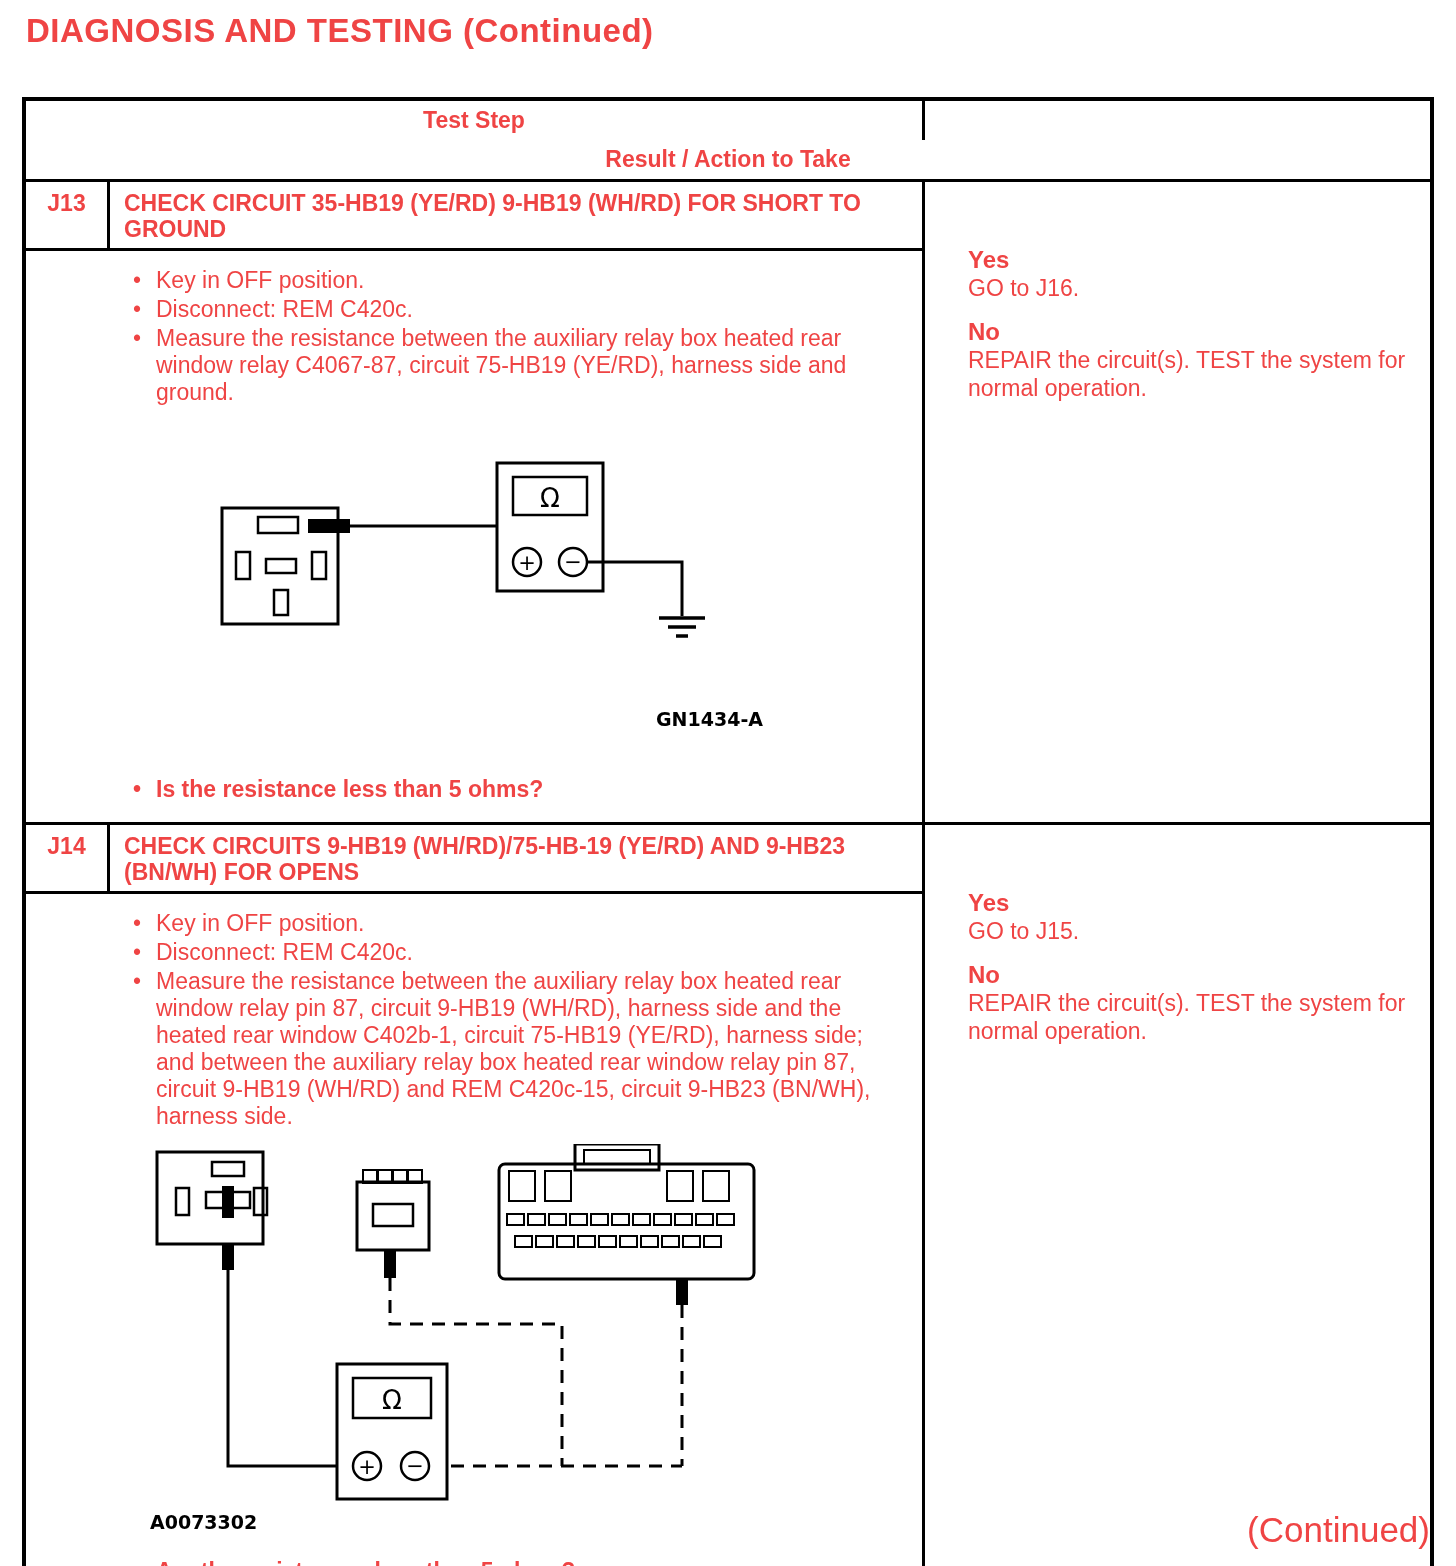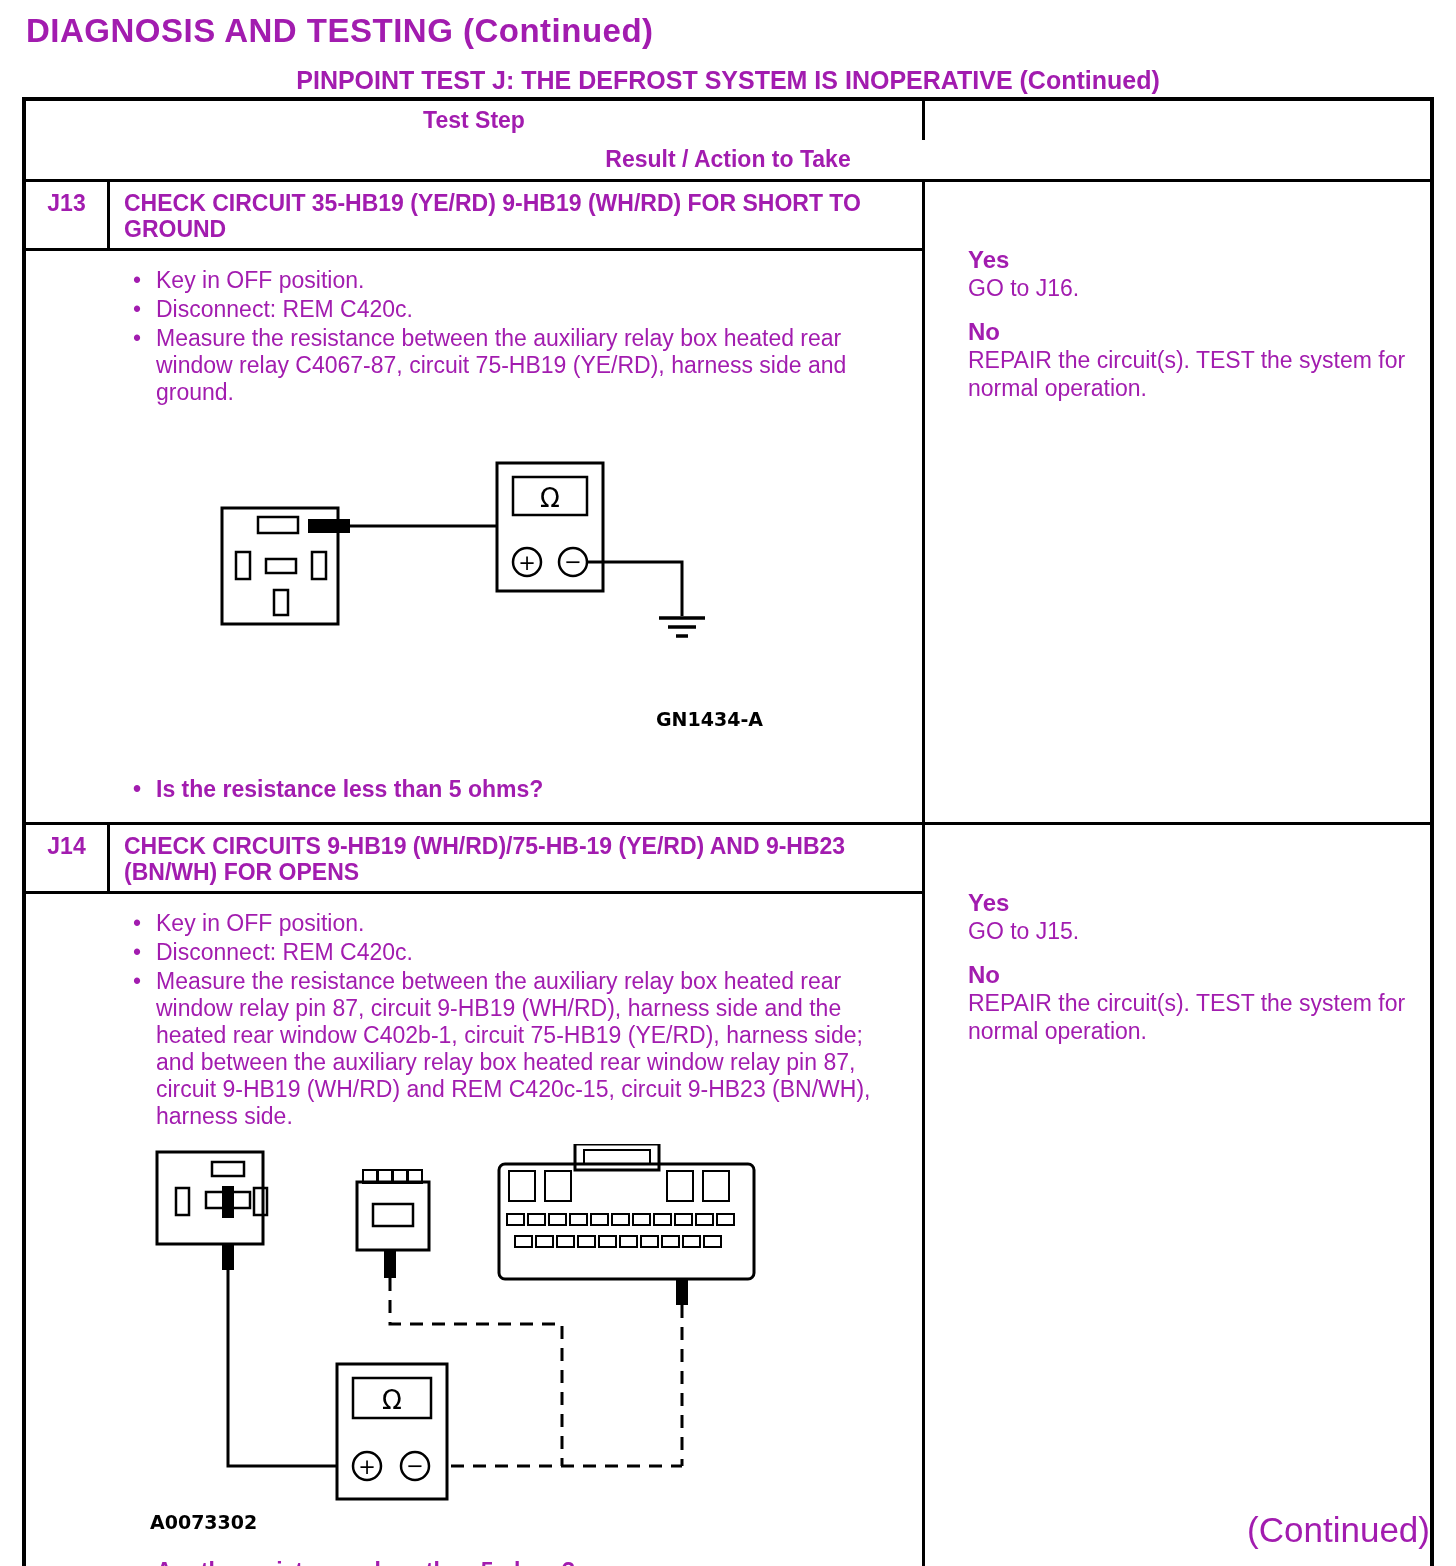--- a/index.html
+++ b/index.html
@@ -1,19 +1,19 @@
 <!DOCTYPE html>
 <html><head>
 <meta charset="utf-8">
 <style>
   * { margin:0; padding:0; box-sizing:border-box; }
   html,body { background:#ffffff; }
   .page {
     width:1456px; height:1566px; position:relative;
-    background:#fff; color:#a21caf;
+    background:#fff; color:#ef4444;
     font-family:"Liberation Sans", sans-serif;
     overflow:hidden;
   }
   .doc-title {
     font-size:33px; font-weight:bold;
     padding:12px 0 0 26px; letter-spacing:0.5px;
   }
   .pinpoint-title {
     text-align:center; font-size:25px; font-weight:bold; margin-top:16px;
   }
@@ -54,21 +54,20 @@
   .footer {
     position:absolute; right:26px; bottom:16px; font-size:35px;
   }
 </style>
 </head>
 <body>
 
 <div class="page">
 
   <div class="doc-title">DIAGNOSIS AND TESTING (Continued)</div>
-  <div class="pinpoint-title">PINPOINT TEST J: THE DEFROST SYSTEM IS INOPERATIVE (Continued)</div>
 
   <div class="test-table">
 
     <div class="thead">
       <div class="th-left">Test Step</div>
       <div class="th-right">Result / Action to Take</div>
     </div>
 
     <div class="trow trow-j13">
       <div class="t-left">

